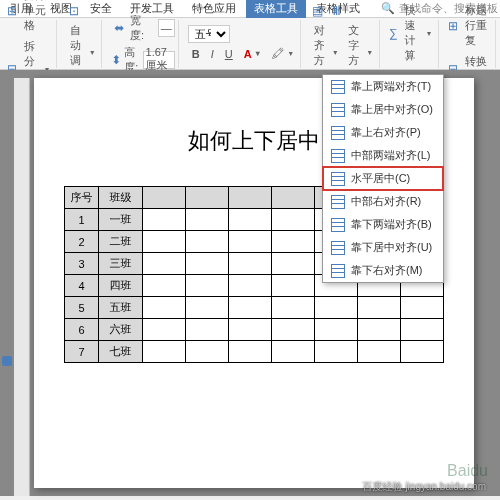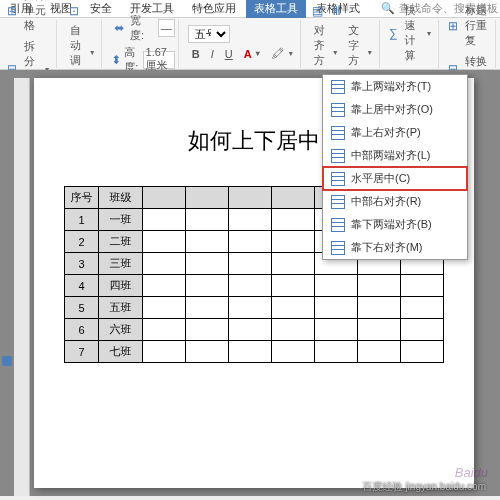--- a/index.html
+++ b/index.html
@@ -17,29 +17,29 @@
 .btn{display:inline-flex;align-items:center;gap:2px;padding:1px 3px;font-size:11px;color:#555;border:1px solid transparent}
 .btn.dd::after{content:"▾";font-size:8px;margin-left:2px;color:#666}
 .workspace{position:relative;height:426px;background:#888;display:flex;justify-content:center;padding-top:8px}
 .ruler-v{position:absolute;left:14px;top:8px;width:16px;bottom:0;background:#e8e8e8;border-right:1px solid #bbb}
 .page{background:#fff;width:440px;height:410px;box-shadow:2px 2px 8px rgba(0,0,0,.4);margin-left:8px;padding:30px 30px;position:relative}
 .page h1{text-align:center;font-size:22px;font-weight:400;margin:18px 0 30px;font-family:SimSun,serif}
 table{border-collapse:collapse;width:380px;margin:0 auto}
 td,th{border:1px solid #000;height:22px;font-size:11px;text-align:center;font-weight:400;padding:0}
 th{background:#d9d9d9}
 td.h{background:#d9d9d9}
-.dropdown{position:absolute;top:74px;left:322px;width:146px;background:#fff;border:1px solid #999;box-shadow:2px 2px 6px rgba(0,0,0,.3);z-index:10}
+.dropdown{position:absolute;top:74px;left:322px;width:122px;background:#fff;border:1px solid #999;box-shadow:2px 2px 6px rgba(0,0,0,.3);z-index:10}
 .dropdown .item{display:flex;align-items:center;gap:6px;padding:4px 8px;font-size:11px;color:#333}
 .dropdown .item .aicon{width:14px;height:14px;border:1px solid #4a7ebb;display:flex;flex-direction:column}
 .aicon span{flex:1;border-bottom:1px solid #4a7ebb}
 .aicon span:last-child{border:none}
 .dropdown .item.hl{outline:2px solid #d43a2f;outline-offset:-1px}
 .watermark{position:absolute;right:14px;bottom:6px;font-size:10px;color:rgba(255,255,255,.6);text-shadow:0 0 2px #000}
 .pin{position:absolute;left:2px;bottom:130px;width:10px;height:10px;background:#4a7ebb;border-radius:2px}
-.baidu{position:absolute;right:12px;bottom:20px;font-size:13px;color:#701a75;opacity:.35;font-style:italic}
+.baidu{position:absolute;right:12px;bottom:20px;font-size:16px;color:#14532d;opacity:.35;}
 </style>
 </head>
 <body>
 
 <div class="menubar">
   <span class="tab">引用</span>
   <span class="tab">视图</span>
   <span class="tab">安全</span>
   <span class="tab">开发工具</span>
   <span class="tab">特色应用</span>
@@ -283,20 +283,28 @@
         <span></span>
       </span>
       <span>靠下两端对齐(B)</span>
     </div>
     <div class="item">
       <span class="aicon">
         <span></span>
         <span></span>
         <span></span>
       </span>
+      <span>靠下居中对齐(U)</span>
+    </div>
+    <div class="item">
+      <span class="aicon">
+        <span></span>
+        <span></span>
+        <span></span>
+      </span>
       <span>靠下右对齐(M)</span>
     </div>
   </div>
 
 <div class="baidu">Baidu</div>
 <div class="watermark">
   <span>百度经验</span> <span>jingyan.baidu.com</span>
 </div>
 
 </body></html>

